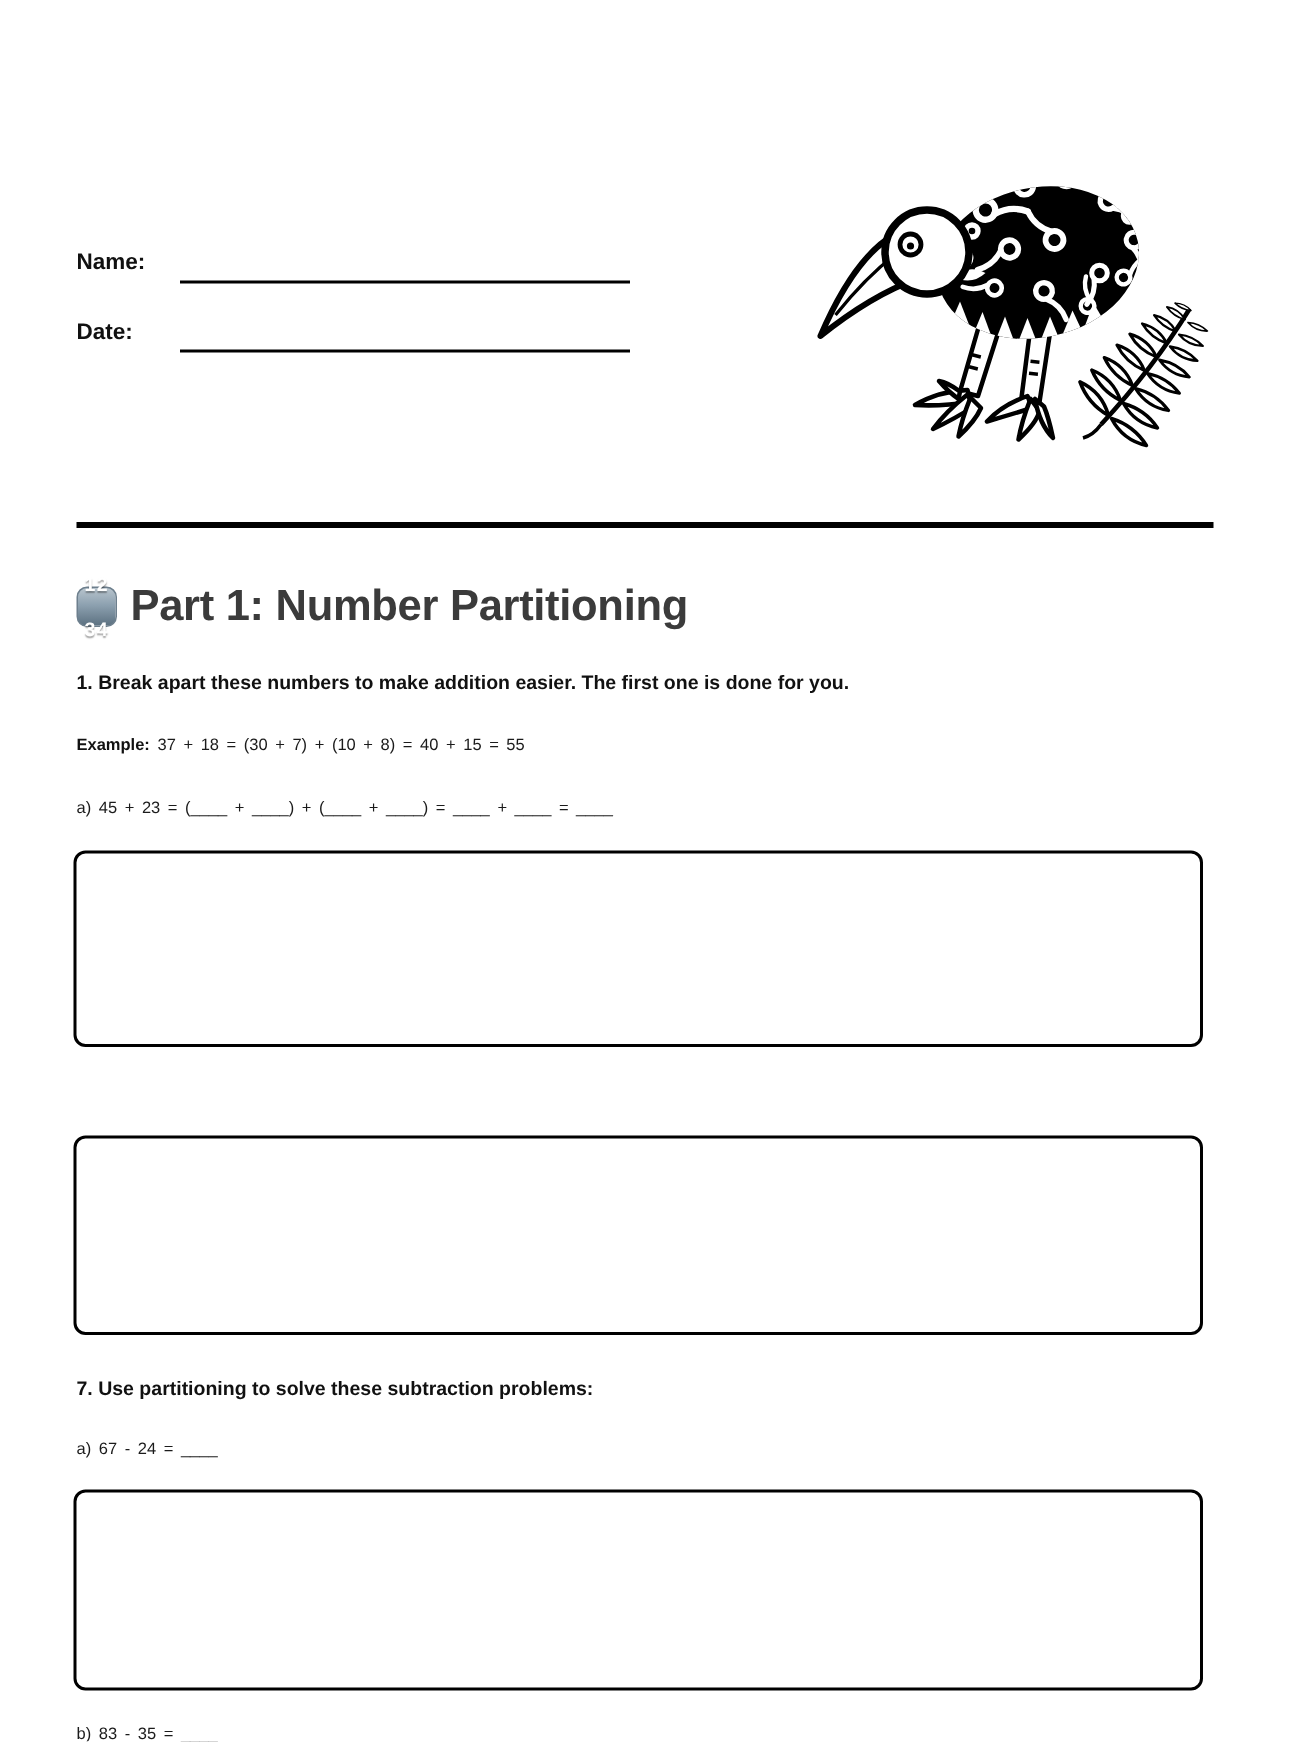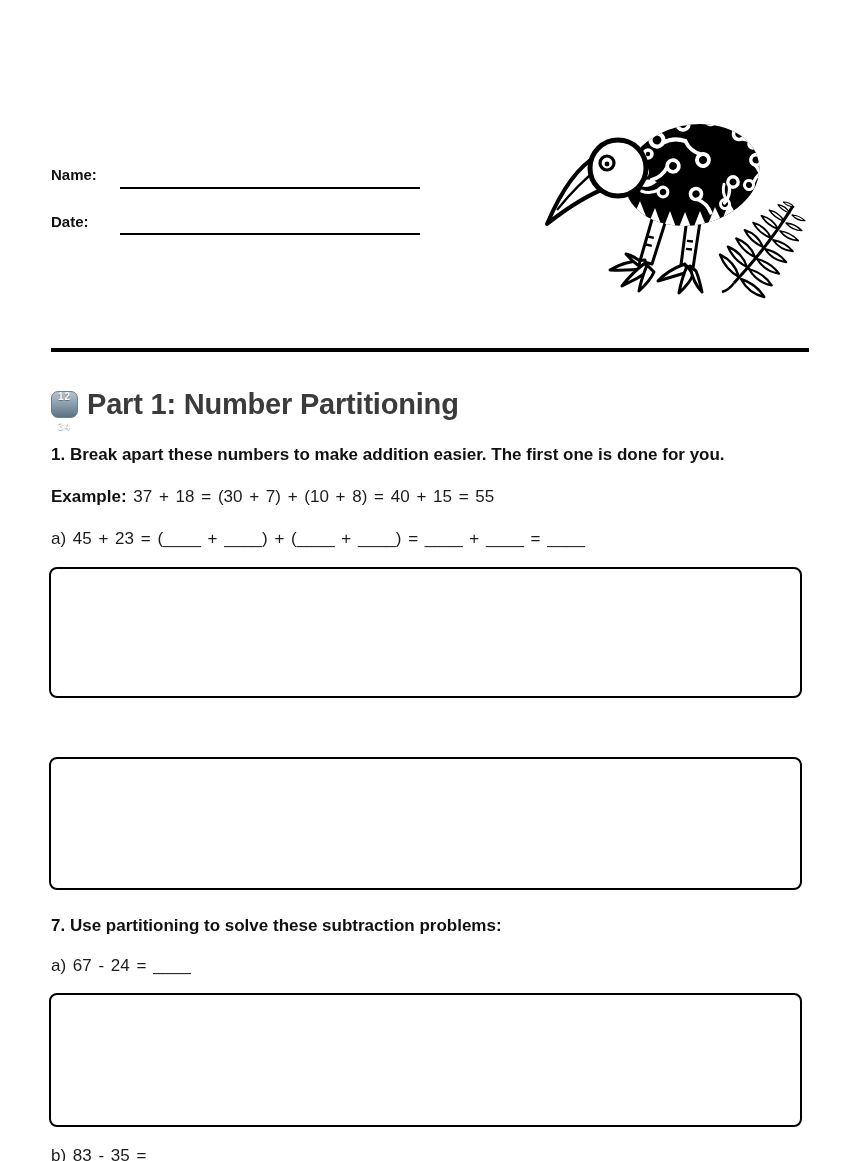--- a/index.html
+++ b/index.html
@@ -39,37 +39,37 @@
     background: #000000;
   }
 
   .part-heading-row {
     left: 51px; top: 388px; display: flex; align-items: center; gap: 9px;
   }
   .part-icon {
     width: 27px; height: 27px; border-radius: 7px;
     background: linear-gradient(180deg, #b8c4cd 0%, #8da1b0 45%, #5c7181 100%);
     border: 1px solid #6d7f8d;
-    display: flex; flex-direction: column; align-items: center; 
-    color: #ffffff; font-weight: bold; font-size: 10px; line-height: 10px;
+    display: flex; flex-direction: column; align-items: center; justify-content: center;
+    color: #ffffff; font-weight: bold; font-size: 13px; line-height: 10px;
     letter-spacing: 1px; text-shadow: 0 1px 1px rgba(0,0,0,0.35);
     box-sizing: border-box; flex: 0 0 auto; gap: 20px;
   }
   .part-title {
     font-size: 29px; font-weight: bold; color: #3b3b3b; letter-spacing: -0.2px;
   }
 
   .prompt-bold {
-    left: 51px; font-size: 17px; font-weight: bold; color: #111111; line-height: 18px;
+    left: 51px; font-size: 13px; font-weight: bold; color: #111111; line-height: 18px;
   }
   .q1-prompt { top: 446px; }
   .q2-prompt { top: 917px; }
 
   .body-line {
-    left: 51px; font-size: 17px; color: #1b1b1b; line-height: 18px;
+    left: 51px; font-size: 11px; color: #1b1b1b; line-height: 18px;
     word-spacing: 2px;
   }
   .example-line { top: 488px; }
   .example-line .lbl { font-weight: bold; color: #111111; }
   .q1a-line { top: 530px; }
   .q1b-line { top: 721px; }
   .q2a-line { top: 957px; }
   .q2b-line { top: 1147px; }
 
   .answer-box {

